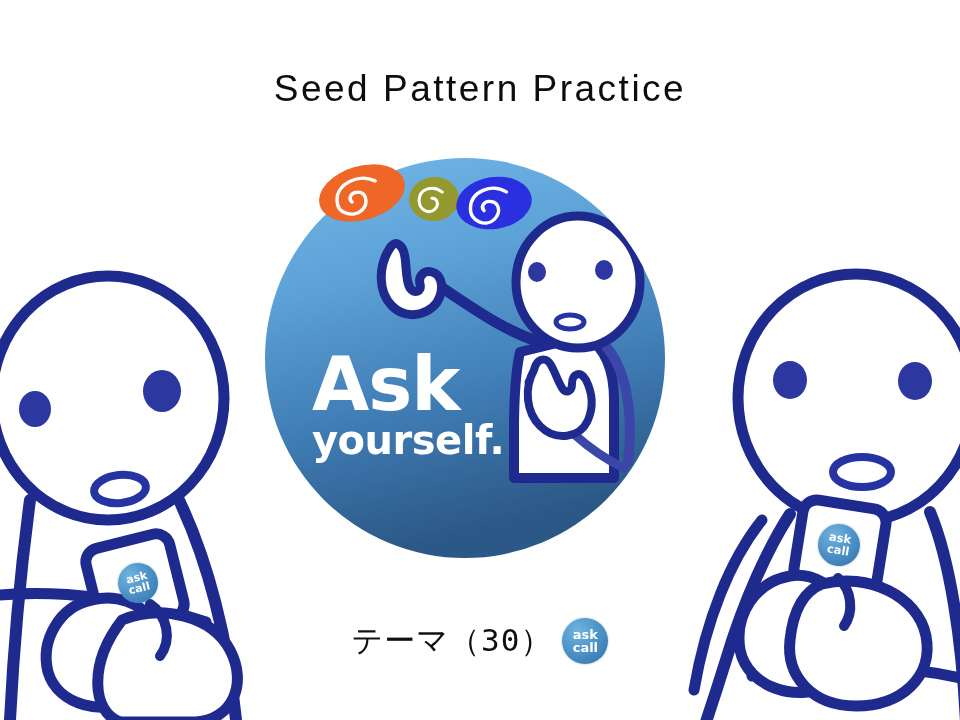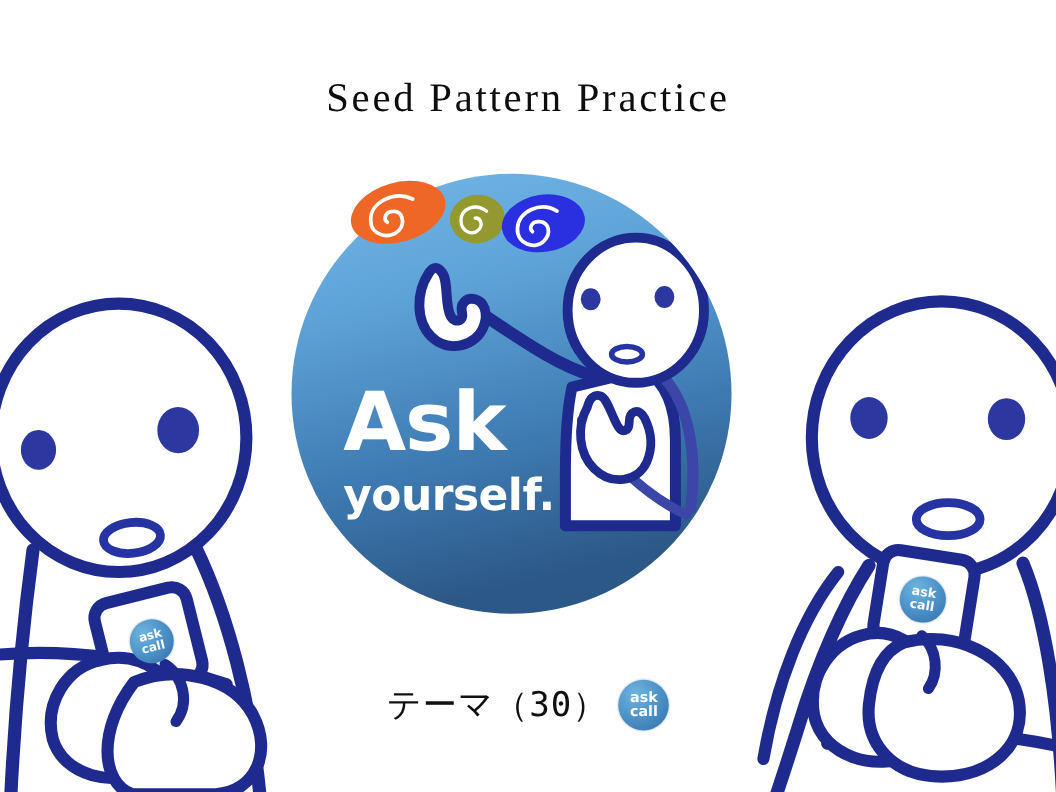--- a/index.html
+++ b/index.html
@@ -28,21 +28,21 @@
     top: 0;
     width: 960px;
     height: 720px;
   }
   #title-text {
     position: absolute;
     left: 0;
     top: 68px;
     width: 960px;
     text-align: center;
-    font-family: Liberation Serif, serif;
+    font-family: Liberation Sans, sans-serif;
     font-size: 37px;
     font-weight: 400;
     letter-spacing: 2.5px;
     color: #0d0d0d;
     white-space: nowrap;
     z-index: 40;
   }
   #subtitle-row {
     position: absolute;
     left: 0;
@@ -94,21 +94,21 @@
     line-height: 0.92;
     color: #ffffff;
     letter-spacing: -1px;
   }
   #ask-small {
     font-family: "DejaVu Sans", sans-serif;
     font-weight: bold;
     font-size: 40px;
     line-height: 1;
     color: #ffffff;
-    margin-top: 13px;
+    margin-top: 2px;
     letter-spacing: -0.5px;
   }
   .card-badge-left {
     position: absolute;
     left: 118px;
     top: 563px;
     width: 40px;
     height: 40px;
     font-size: 11px;
     transform: rotate(-14deg);

